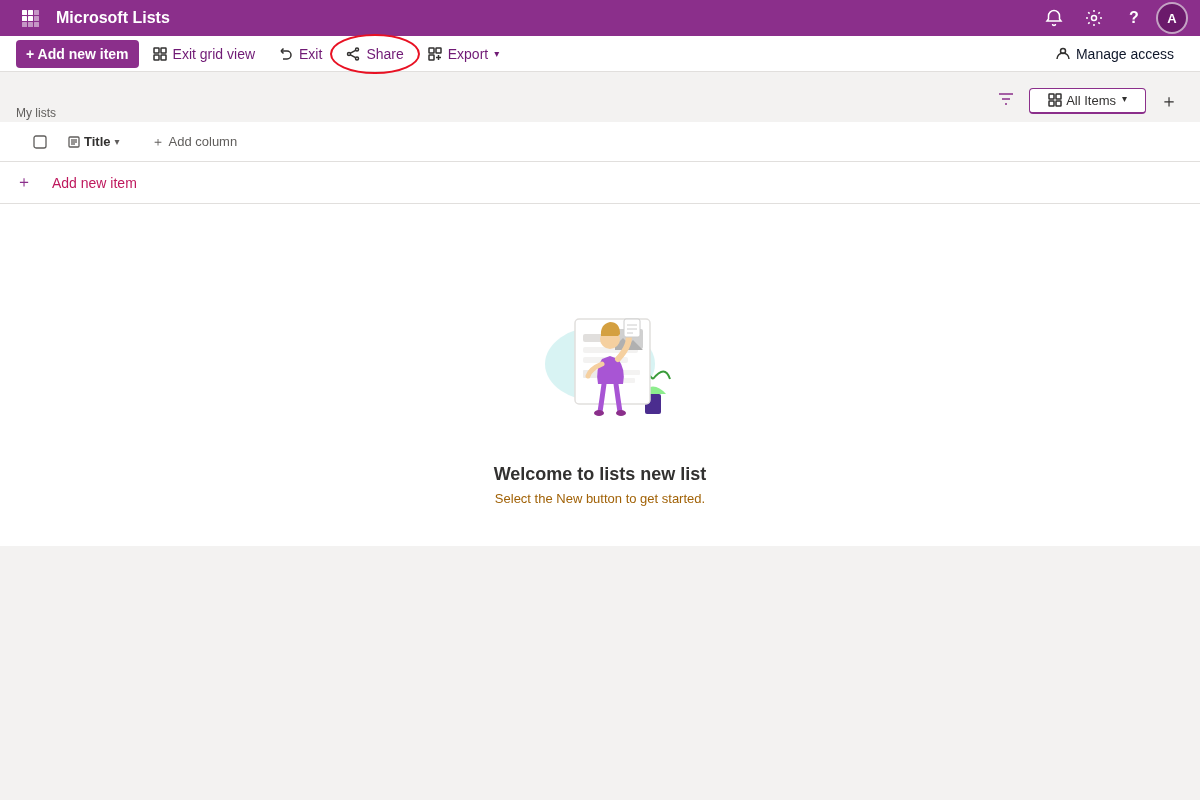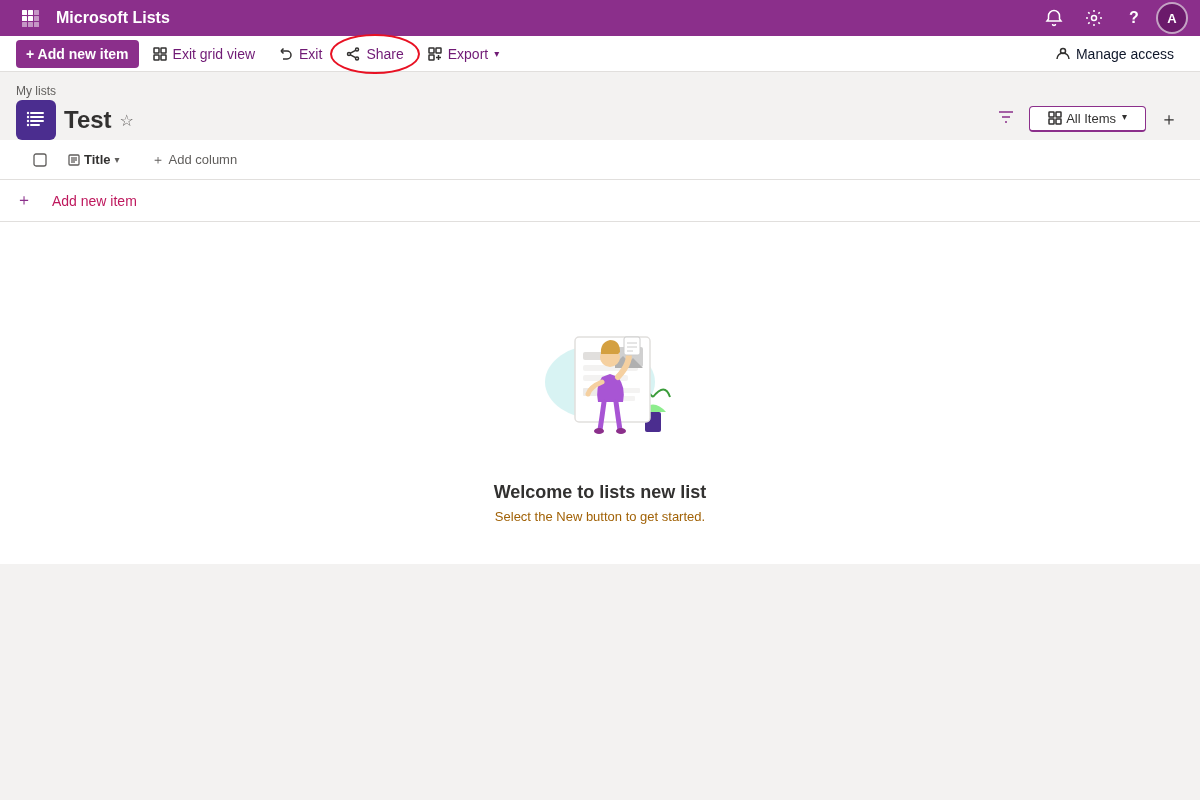--- a/index.html
+++ b/index.html
@@ -370,33 +370,20 @@
         <path d="M1 12c0-3.3 2.7-6 6-6s6 2.7 6 6"></path>
       </svg>
       <span>Manage access</span>
     </button>
   </div>
 </div>
 
 <div class="page-header">
   <div>
     <div class="breadcrumb-text">My lists</div>
-    <div class="page-title-row">
-      <div class="list-icon">
-        <svg width="22" height="22" viewBox="0 0 22 22" fill="none">
-          <path d="M6 4h12M6 8h12M6 12h12M6 16h8" stroke="white" stroke-width="2" stroke-linecap="round"></path>
-          <circle cx="3" cy="4" r="1.2" fill="white"></circle>
-          <circle cx="3" cy="8" r="1.2" fill="white"></circle>
-          <circle cx="3" cy="12" r="1.2" fill="white"></circle>
-          <circle cx="3" cy="16" r="1.2" fill="white"></circle>
-        </svg>
-      </div>
-      <span class="page-title">Test</span>
-      <span class="star-icon">☆</span>
-    </div>
   </div>
   <div class="header-right">
     <button class="filter-icon-btn" title="Filter">
       <svg width="18" height="18" viewBox="0 0 18 18" fill="none" stroke="#8b2f8b" stroke-width="1.5">
         <path d="M2 4h14M5 9h8M8 14h2"></path>
       </svg>
     </button>
     <div class="view-selector">
       <svg width="14" height="14" viewBox="0 0 14 14" fill="none" stroke="#323130" stroke-width="1.5">
         <rect x="1" y="1" width="5" height="5" rx="0.5"></rect>

